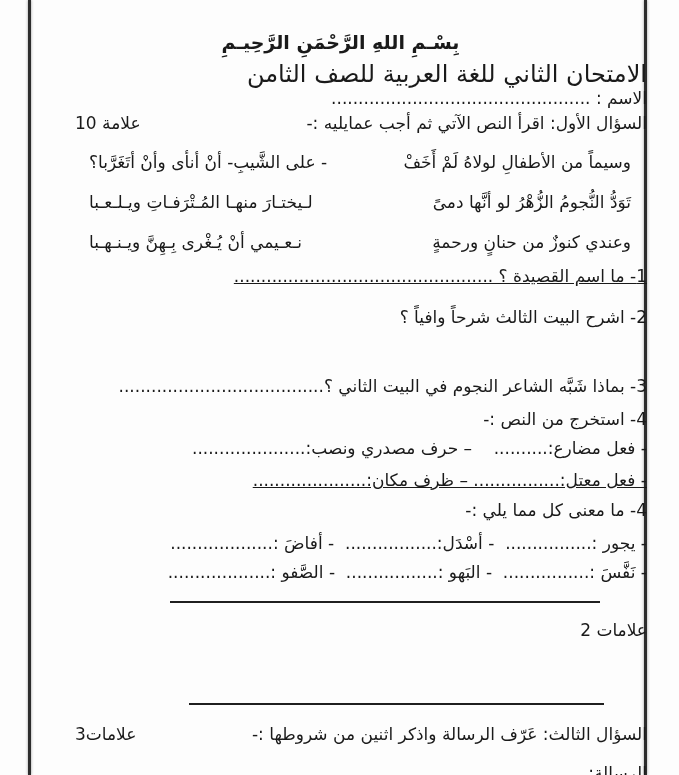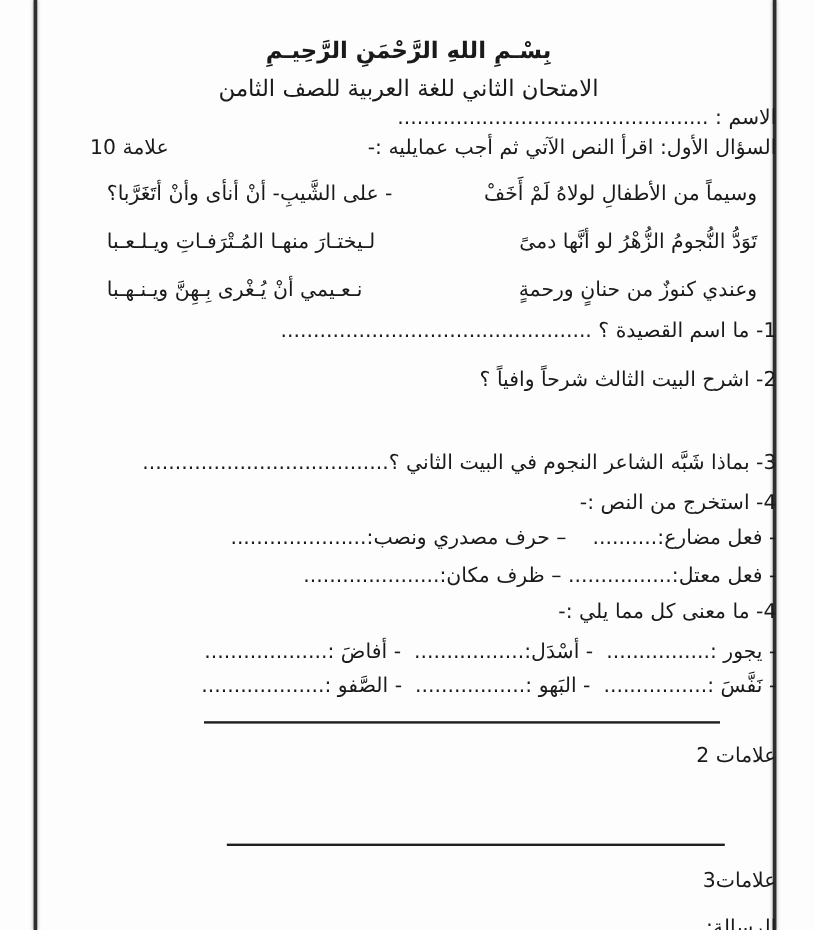--- a/index.html
+++ b/index.html
@@ -40,22 +40,22 @@
   }
 
   .bismillah {
     text-align: center;
     font-size: 19px;
     line-height: 28px;
     font-weight: bold;
     letter-spacing: 0.5px;
   }
   .exam-title {
-    text-align: center;
-    font-size: 19px;
+    text-align: right;
+    font-size: 24px;
     line-height: 24px;
     margin-top: 6px;
   }
   .name-line {
     line-height: 24px;
     white-space: nowrap;
     overflow: hidden;
   }
   .q-header-row {
     display: flex;
@@ -79,24 +79,24 @@
     justify-content: space-between;
     align-items: center;
     height: 40px;
   }
   .hemistich { white-space: nowrap; }
 
   .q-line {
     white-space: pre-wrap;
     line-height: 25px;
   }
-  .mt2  { margin-top: 2px; }
+  .mt2  { margin-top: 2px; text-decoration: underline; }
   .mt4  { margin-top: 4px; }
   .mt5  { margin-top: 5px; }
-  .mt7  { margin-top: 7px; }
+  .mt7  { margin-top: 7px; text-decoration: underline; }
   .mt8  { margin-top: 8px; }
   .mt14 { margin-top: 14px; }
   .mt16 { margin-top: 16px; }
   .mt44 { margin-top: 44px; }
 
   .separator {
     border: none;
     border-top: 2px solid #1f1f1f;
     height: 0;
   }
@@ -169,19 +169,20 @@
 
     <hr class="separator sep1">
 
     <div class="q-header-row mt14">
       <div class="marks">2 علامات</div>
     </div>
 
     <hr class="separator sep2">
 
     <div class="q-header-row mt16">
+      <div>السؤال الثالث: عَرّف الرسالة واذكر اثنين من شروطها :-</div>
       <div class="marks">3علامات</div>
     </div>
 
     <div class="rissala-line">الرسالة: ...............................................................................................</div>
 
   </div>
 </div>
 
 </body></html>

